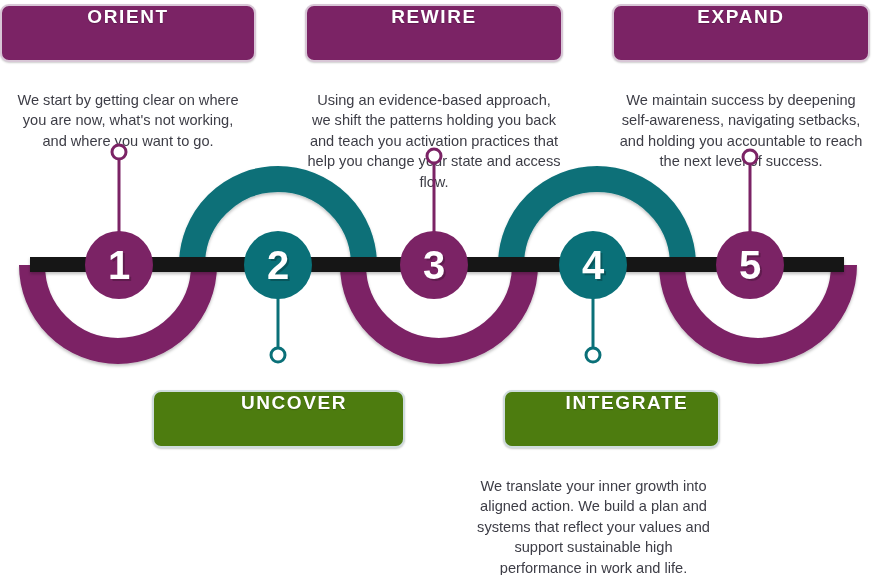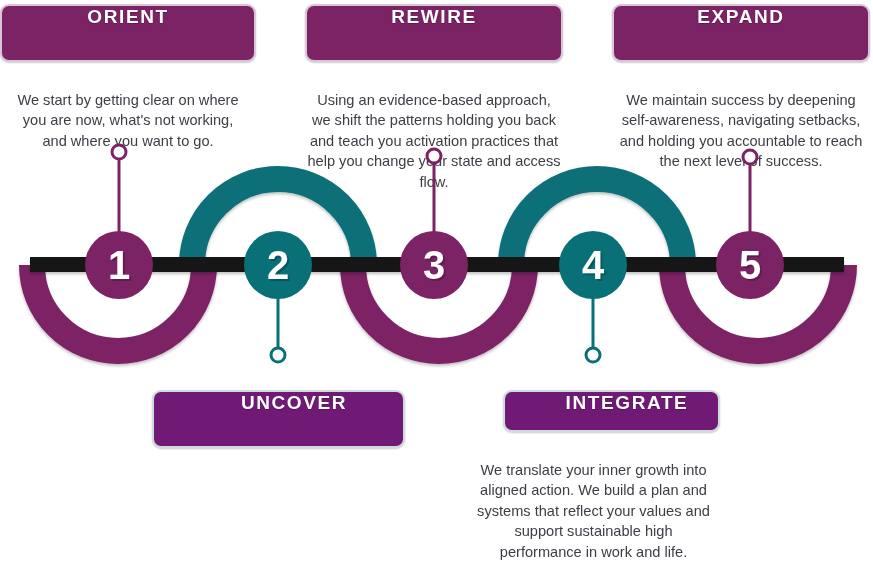--- a/index.html
+++ b/index.html
@@ -15,21 +15,21 @@
   
   .card{position:absolute;}
   .pill{
     box-sizing:border-box;
     border-radius:9px;
     border:2px solid #d9cfdd;
     display:flex;align-items:flex-start;justify-content:center;
     box-shadow:0 1px 2px rgba(0,0,0,.20);
   }
   .pill-purple{background:#7B2365;border-color:#d8c6d6;}
-  .pill-teal{background:#701a75;border-color:#cfdcdd;padding-left:31px;}
+  .pill-teal{background:#4d7c0f;border-color:#cfdcdd;padding-left:31px;}
   .pill span{
     color:#ffffff;
     font-weight:bold;
     font-size:19px;
     letter-spacing:1.6px;
     text-shadow:0 1px 1px rgba(0,0,0,.25);
   }
   .desc{
     margin-top:28px;
     color:#3d3d46;
@@ -83,21 +83,21 @@
     <div class="desc" style="padding:0 2px;">We maintain success by deepening self-awareness, navigating setbacks, and holding you accountable to reach the next level of success.</div>
   </div>
 
   <div class="card" style="left:152px;top:390px;width:253px;">
     <div class="pill pill-teal" style="height:58px;">
       <span>UNCOVER</span>
     </div>
   </div>
 
   <div class="card" style="left:467px;top:390px;width:253px;">
-    <div class="pill pill-teal" style="height:42px;margin-left:36px;">
+    <div class="pill pill-teal" style="height:58px;margin-left:36px;">
       <span>INTEGRATE</span>
     </div>
     <div class="desc" style="padding:0 6px;">We translate your inner growth into aligned action. We build a plan and systems that reflect your values and support sustainable high performance in work and life.</div>
   </div>
 
   <div class="wave-wrap">
     <svg width="873" height="230" viewBox="0 0 873 230">
       <defs>
         <filter id="sh" x="-30%" y="-30%" width="170%" height="170%">
           <feDropShadow dx="0" dy="2" stdDeviation="1.6" flood-color="#000" flood-opacity="0.25"></feDropShadow>

